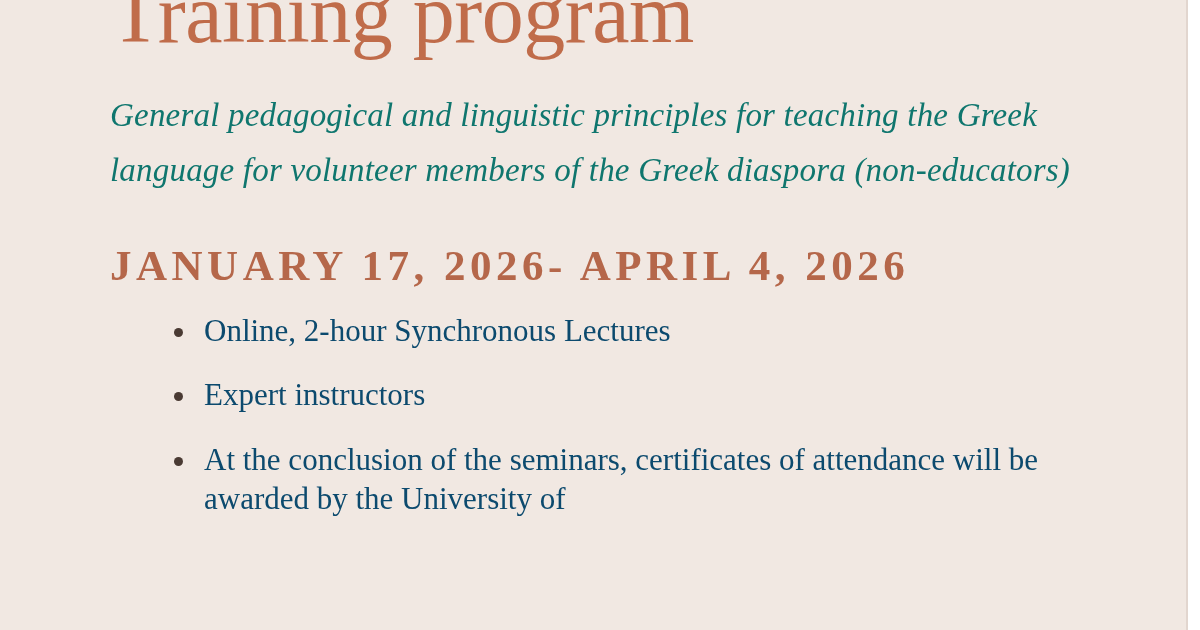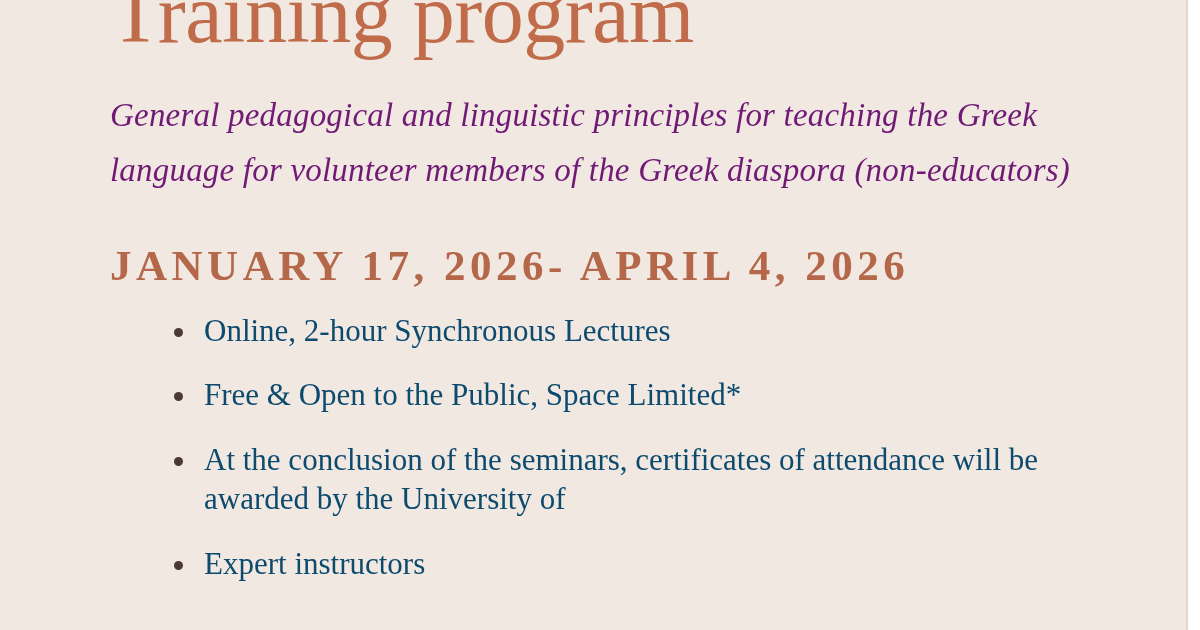--- a/index.html
+++ b/index.html
@@ -54,21 +54,21 @@
     font-weight: 400;
     letter-spacing: -0.5px;
     margin-top: -26px;
     white-space: nowrap;
   }
 
   .subtitle {
     margin-top: 34px;
     font-family: "Liberation Serif", serif;
     font-style: italic;
-    color: #701a75;
+    color: #0f766e;
     font-size: 33px;
     line-height: 1.68;
     max-width: 990px;
     letter-spacing: 0.2px;
   }
 
   .dates {
     margin-top: 42px;
     font-family: "Liberation Serif", serif;
     color: #b5674a;
@@ -115,19 +115,18 @@
   <div class="content">
 
     <h1 class="title">Training program</h1>
 
     <p class="subtitle">General pedagogical and linguistic principles for teaching the Greek language for volunteer members of the Greek diaspora (non-educators)</p>
 
     <div class="dates">JANUARY 17, 2026- APRIL 4, 2026</div>
 
     <ul class="bullets">
       <li>Online, 2-hour Synchronous Lectures</li>
-      <li>Free &amp; Open to the Public, Space Limited*</li>
+      <li>Expert instructors</li>
       <li>At the conclusion of the seminars, certificates of attendance will be awarded by the University of</li>
-      <li>Expert instructors</li>
     </ul>
 
   </div>
 </div>
 
 </body></html>

